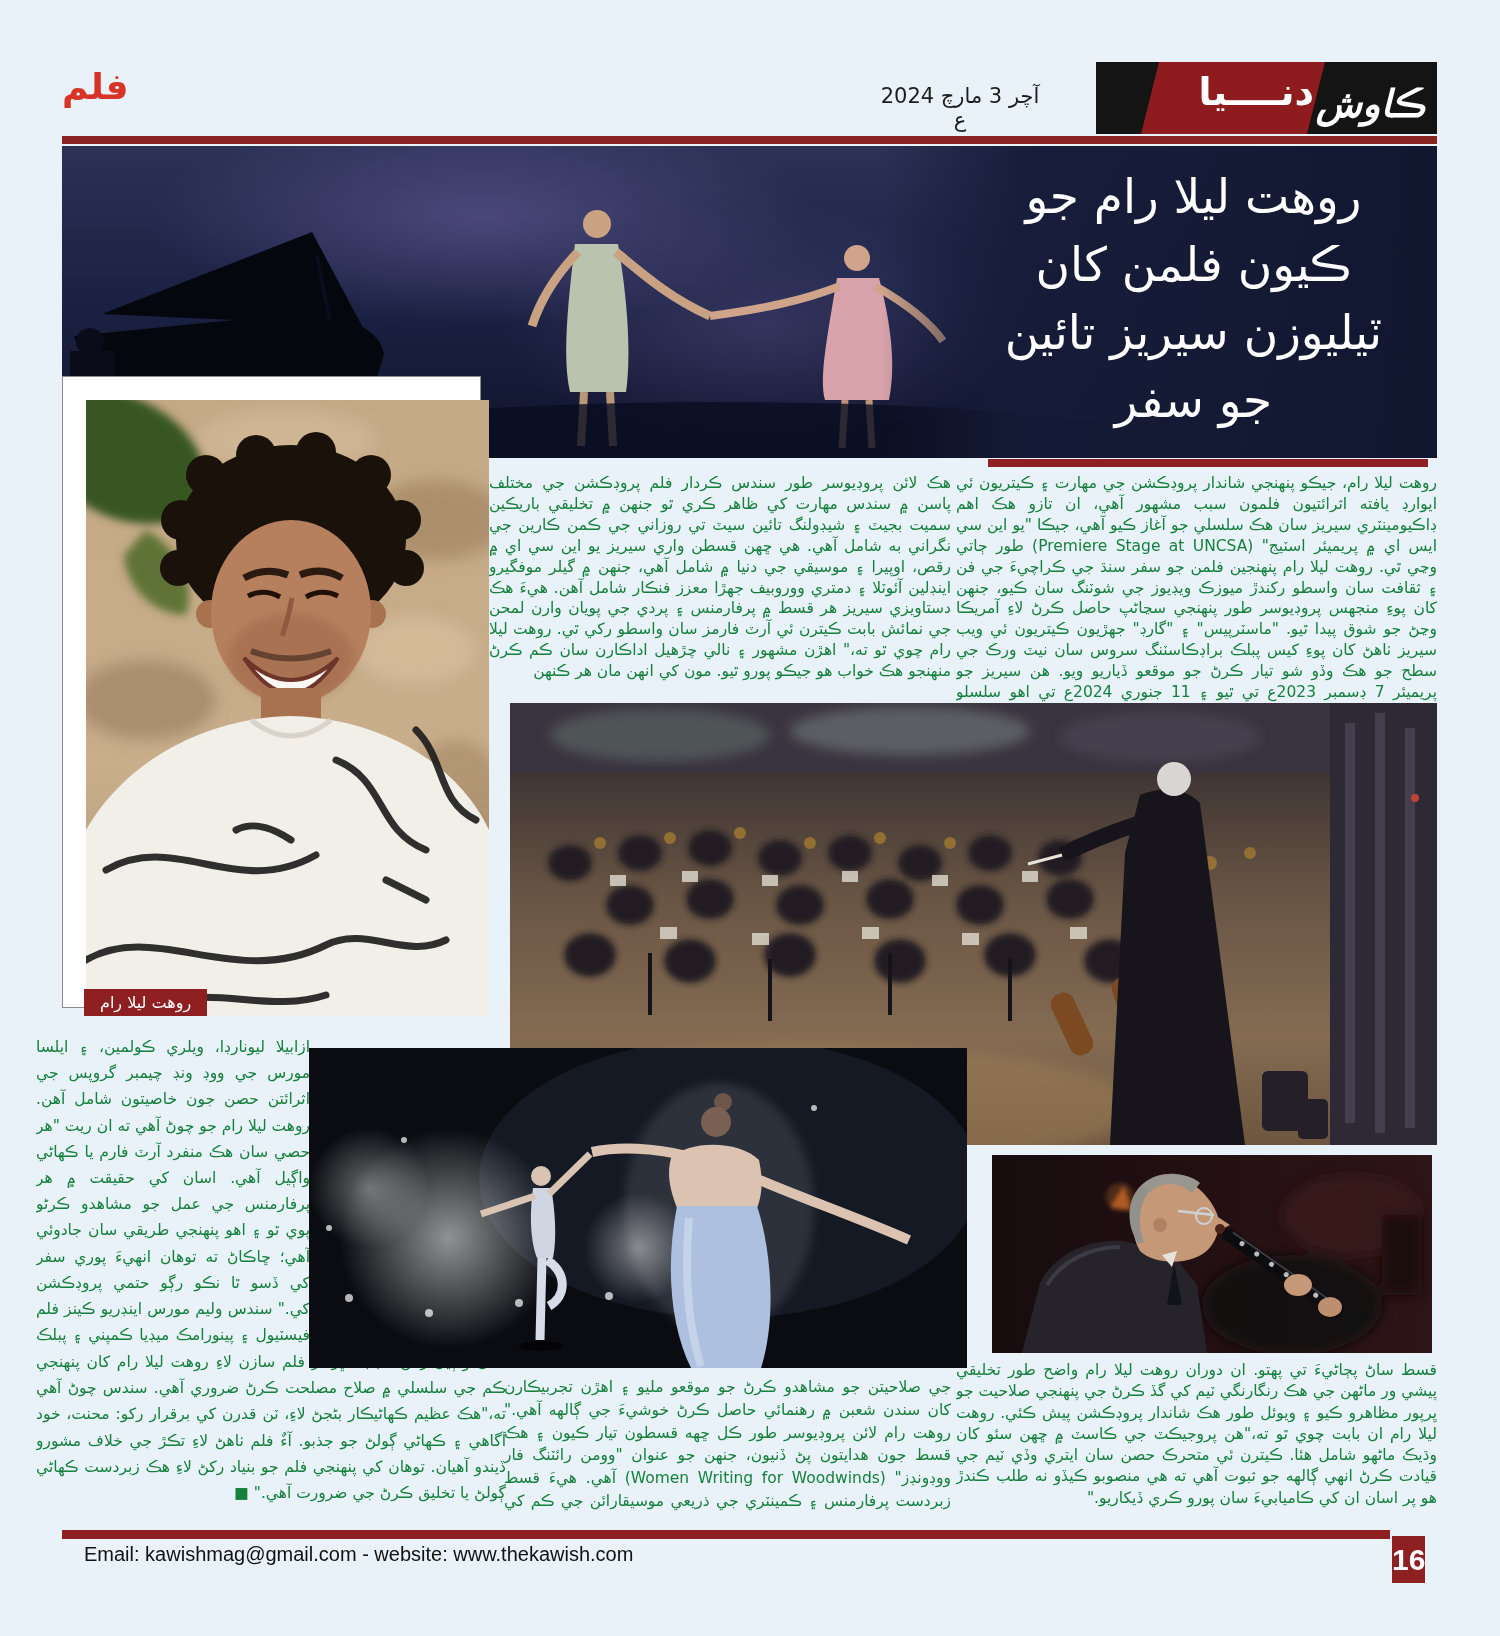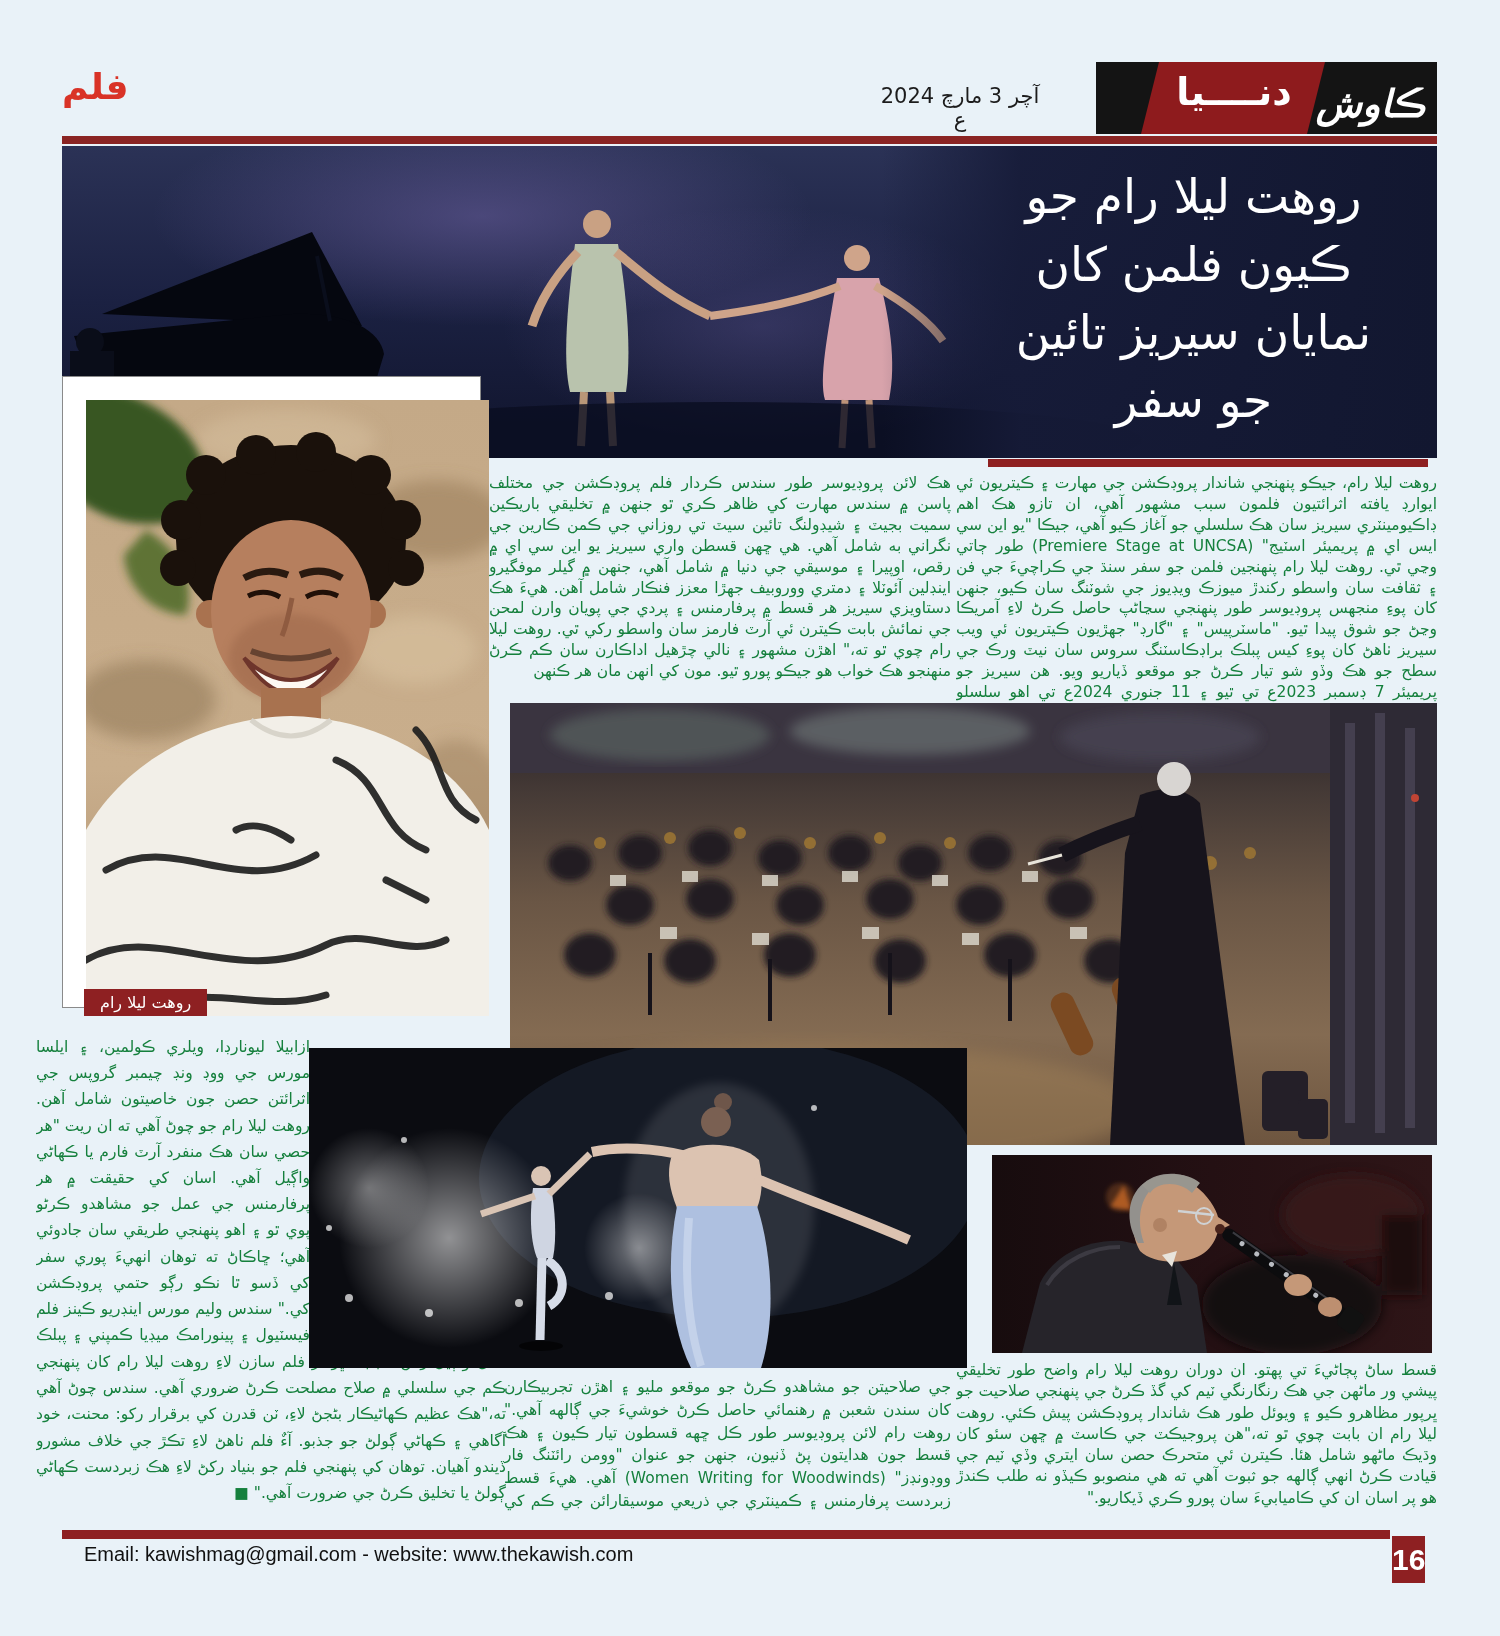--- a/index.html
+++ b/index.html
@@ -6,21 +6,21 @@
   .page { position:relative; width:1500px; height:1636px; background:#e9f2f8; overflow:hidden;
           font-family:"DejaVu Sans",sans-serif; }
   .abs { position:absolute; }
   .rtl { direction:rtl; }
 
   
   .section-label { left:62px; top:66px; font-size:36px; font-weight:bold; color:#d93327; }
   .issue-date { left:880px; top:84px; width:160px; font-size:21px; color:#1c1c1c; direction:rtl; text-align:center; }
   .masthead { left:1096px; top:62px; width:341px; height:72px; background:#141414; }
   .mast-red { position:absolute; left:54px; top:0; width:166px; height:72px; background:#8e1b1d; transform:skewX(-14deg); }
-  .mast-dunya { position:absolute; left:58px; top:8px; width:160px; text-align:center; font-size:38px; font-weight:bold; color:#ffffff; direction:rtl; }
+  .mast-dunya { position:absolute; left:58px; top:8px; width:160px; font-size:38px; font-weight:bold; color:#ffffff; direction:rtl; }
   .mast-kawish { position:absolute; right:12px; top:20px; font-size:38px; font-weight:bold; color:#ffffff; direction:rtl;font-style:italic; }
   .header-rule { left:62px; top:136px; width:1375px; height:8px; background:#8a2423; }
 
   
   .stage-photo { left:62px; top:146px; width:1375px; height:312px; }
   .stage-photo svg, .portrait svg, .orchestra svg, .ballet svg, .clarinet svg { display:block; }
   .headline { left:950px; top:163px; width:487px; font-size:47px; font-weight:normal; color:#ffffff;
               text-align:center; line-height:68px; }
   .headline-rule { left:988px; top:459px; width:440px; height:8px; background:#8e2021; }
 
@@ -107,21 +107,21 @@
         <path d="M813,140 C845,158 867,175 881,195" stroke="#cfa48a" stroke-width="8" fill="none"></path>
         <path d="M783,254 L780,302 M807,254 L810,302" stroke="#bd9379" stroke-width="7" fill="none"></path>
       </g>
       <ellipse cx="660" cy="294" rx="420" ry="38" fill="#0a0e20" opacity="0.8"></ellipse>
       <rect x="820" y="0" width="555" height="312" fill="url(#sg3)"></rect>
     </svg>
   </div>
   <div class="abs headline rtl">
     <div>روهت ليلا رام جو</div>
     <div>ڪيون فلمن کان</div>
-    <div>نمايان سيريز تائين</div>
+    <div>ٽيليوزن سيريز تائين</div>
     <div>جو سفر</div>
   </div>
   <div class="abs headline-rule"></div>
 
   <div class="abs body-col rtl col-top-right">روهت ليلا رام، جيڪو پنهنجي شاندار پروڊڪشن جي مهارت ۽ ڪيتريون ئي ايوارڊ يافته اثرائتيون فلمون سبب مشهور آهي، ان تازو هڪ اهم ڊاڪيومينٽري سيريز سان هڪ سلسلي جو آغاز ڪيو آهي، جيڪا "يو اين سي ايس اي ۾ پريميئر اسٽيج" (Premiere Stage at UNCSA) طور ڄاتي وڃي ٿي. روهت ليلا رام پنهنجين فلمن جو سفر سنڌ جي ڪراچيءَ جي فن ۽ ثقافت سان واسطو رکندڙ ميوزڪ ويڊيوز جي شوٽنگ سان ڪيو، جنهن کان پوءِ منجهس پروڊيوسر طور پنهنجي سڃاڻپ حاصل ڪرڻ لاءِ آمريڪا وڃڻ جو شوق پيدا ٿيو. "ماسٽرپيس" ۽ "گارڊ" جهڙيون ڪيتريون ئي ويب سيريز ٺاهڻ کان پوءِ کيس پبلڪ براڊڪاسٽنگ سروس سان نيٽ ورڪ جي سطح جو هڪ وڏو شو تيار ڪرڻ جو موقعو ڏياريو ويو. هن سيريز جو پريميئر 7 ڊسمبر 2023ع تي ٿيو ۽ 11 جنوري 2024ع تي اهو سلسلو پنهنجي آخري</div>
   <div class="abs body-col rtl col-top-middle">هڪ لائن پروڊيوسر طور سندس ڪردار فلم پروڊڪشن جي مختلف پاسن ۾ سندس مهارت کي ظاهر ڪري ٿو جنهن ۾ تخليقي باريڪين سميت بجيٽ ۽ شيڊولنگ تائين سيٽ تي روزاني جي ڪمن ڪارين جي نگراني به شامل آهي. هي ڇهن قسطن واري سيريز يو اين سي اي ۾ رقص، اوپيرا ۽ موسيقي جي دنيا ۾ شامل آهي، جنهن ۾ گيلر موفگيرو اينڊلين آئوٽلا ۽ دمتري ووروبيف جهڙا معزز فنڪار شامل آهن. هيءَ هڪ دستاويزي سيريز هر قسط ۾ پرفارمنس ۽ پردي جي پويان وارن لمحن جي نمائش بابت ڪيترن ئي آرٽ فارمز سان واسطو رکي ٿي. روهت ليلا رام چوي ٿو ته،" اهڙن مشهور ۽ نالي چڙهيل اداڪارن سان ڪم ڪرڻ منهنجو هڪ خواب هو جيڪو پورو ٿيو. مون کي انهن مان هر ڪنهن</div>
 
   <div class="abs portrait">
     <svg width="403" height="616" viewBox="0 0 403 616">
       <defs>

